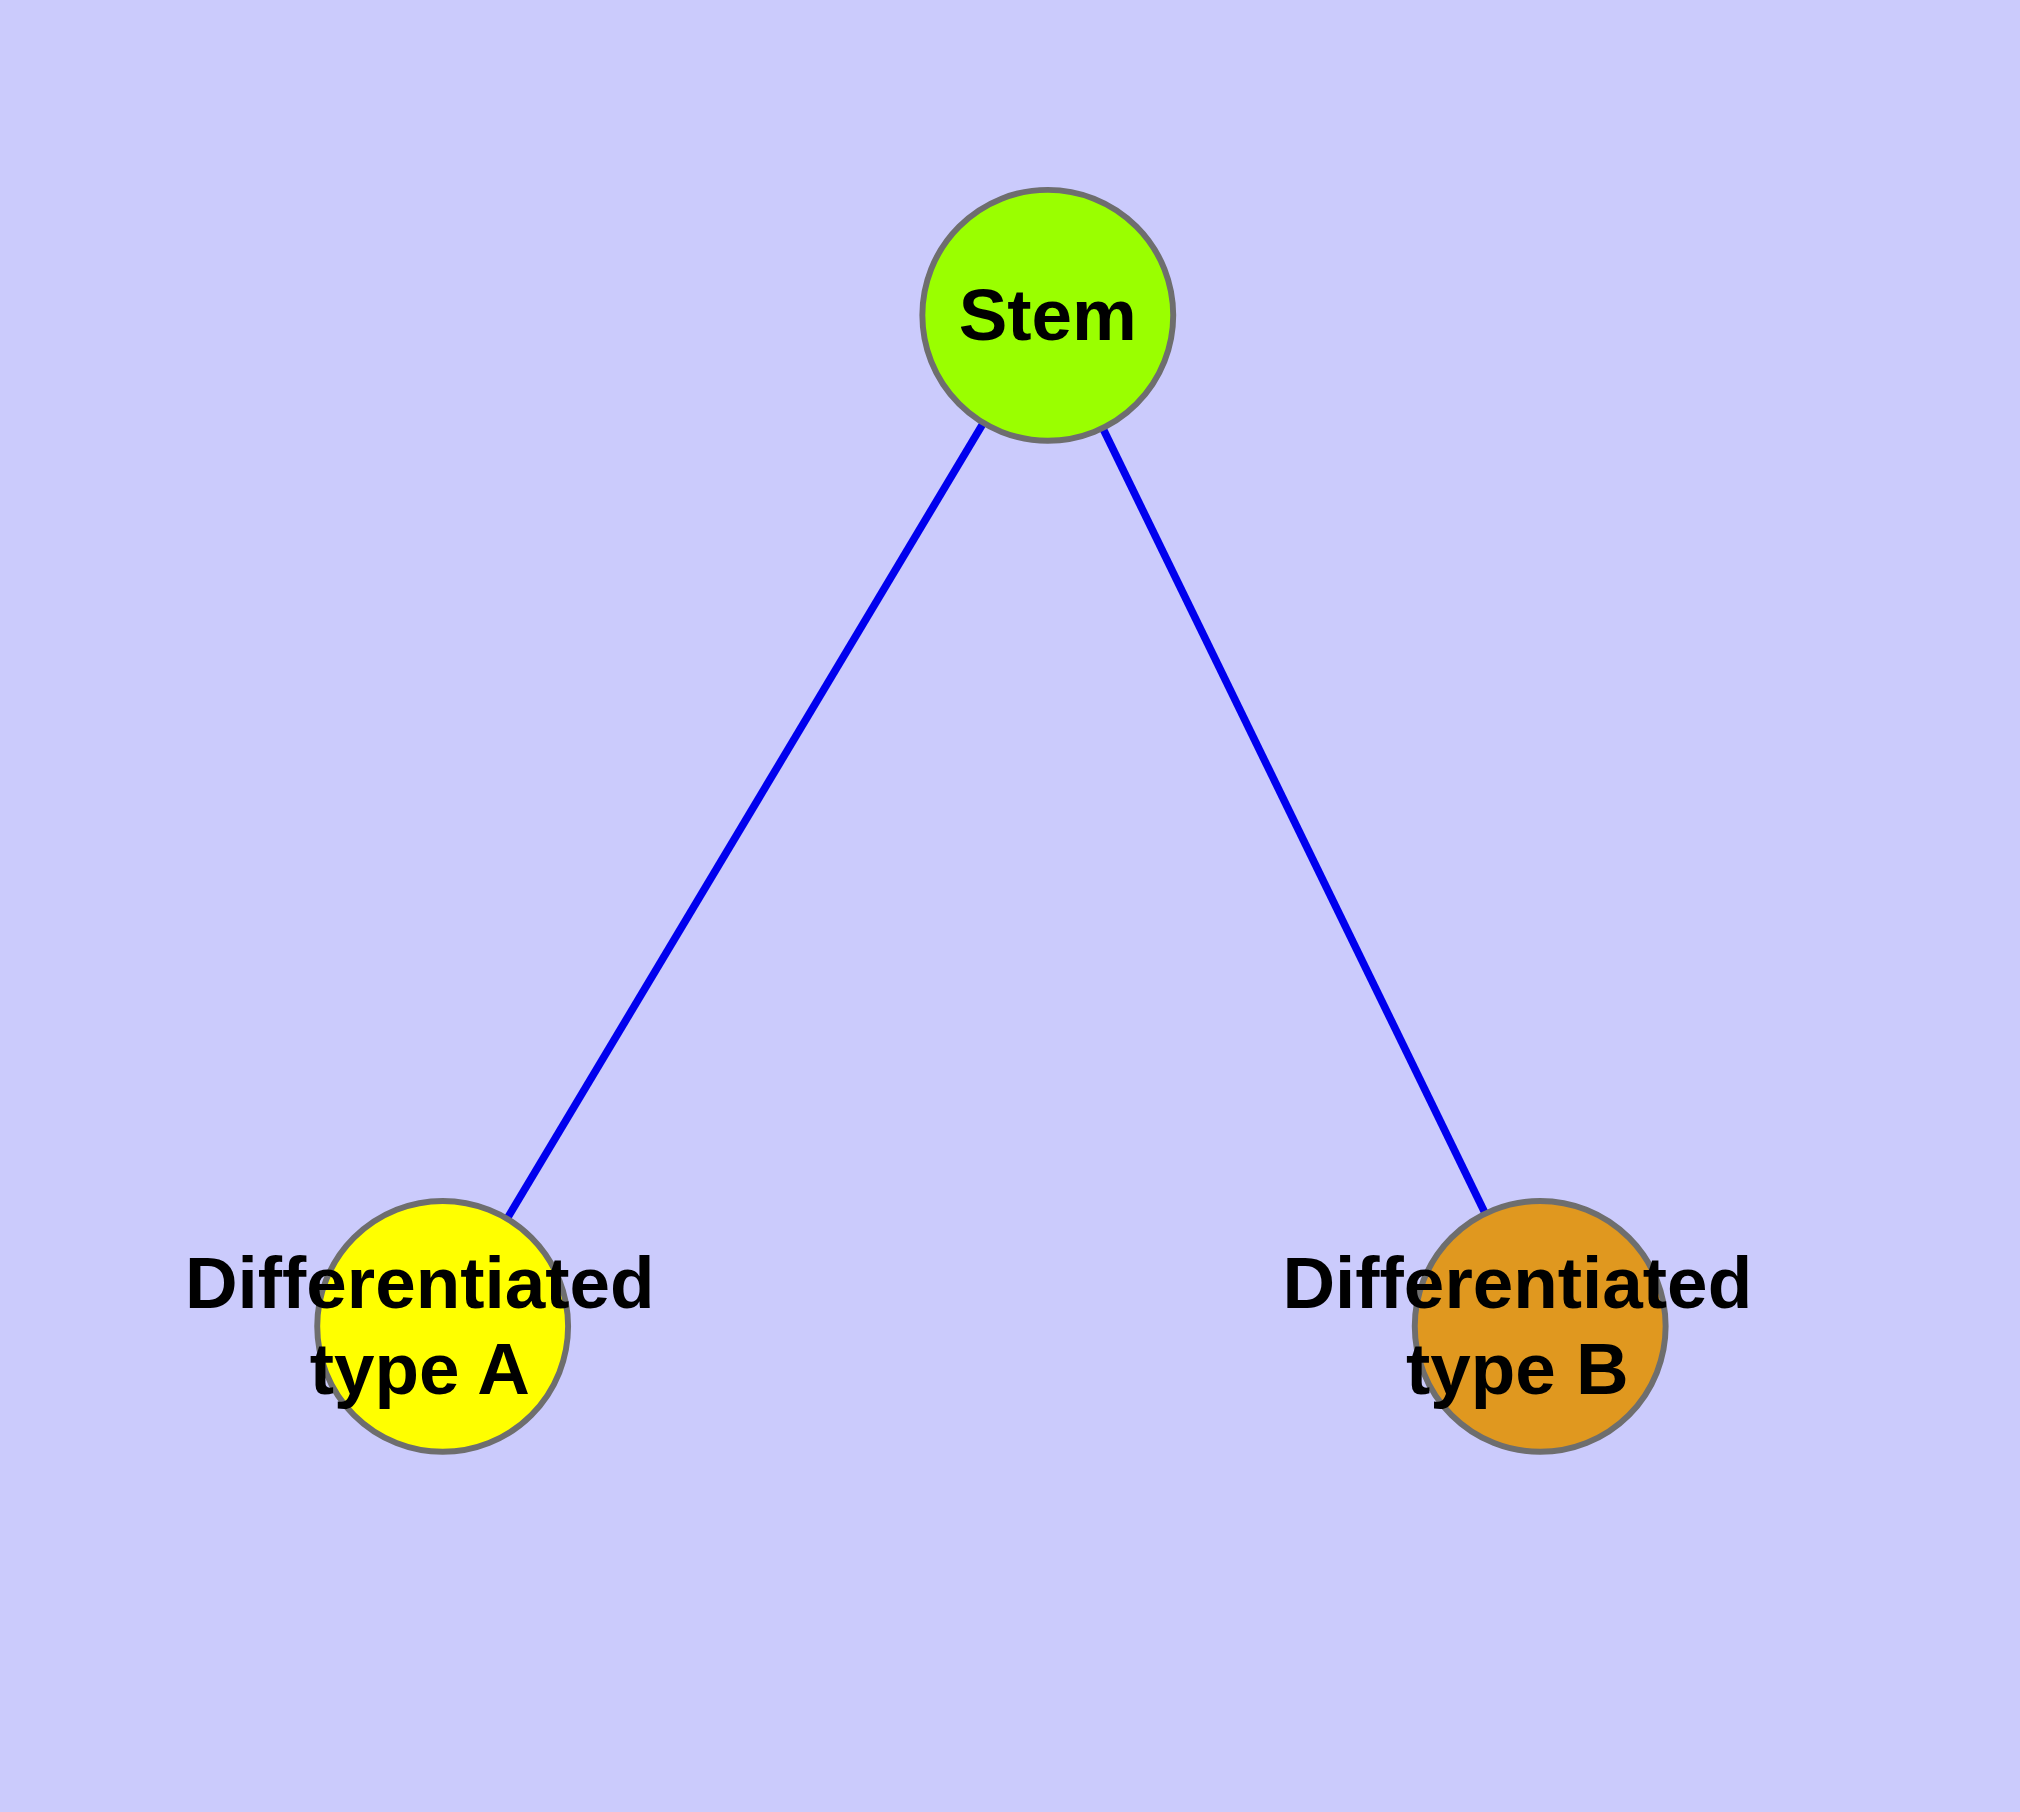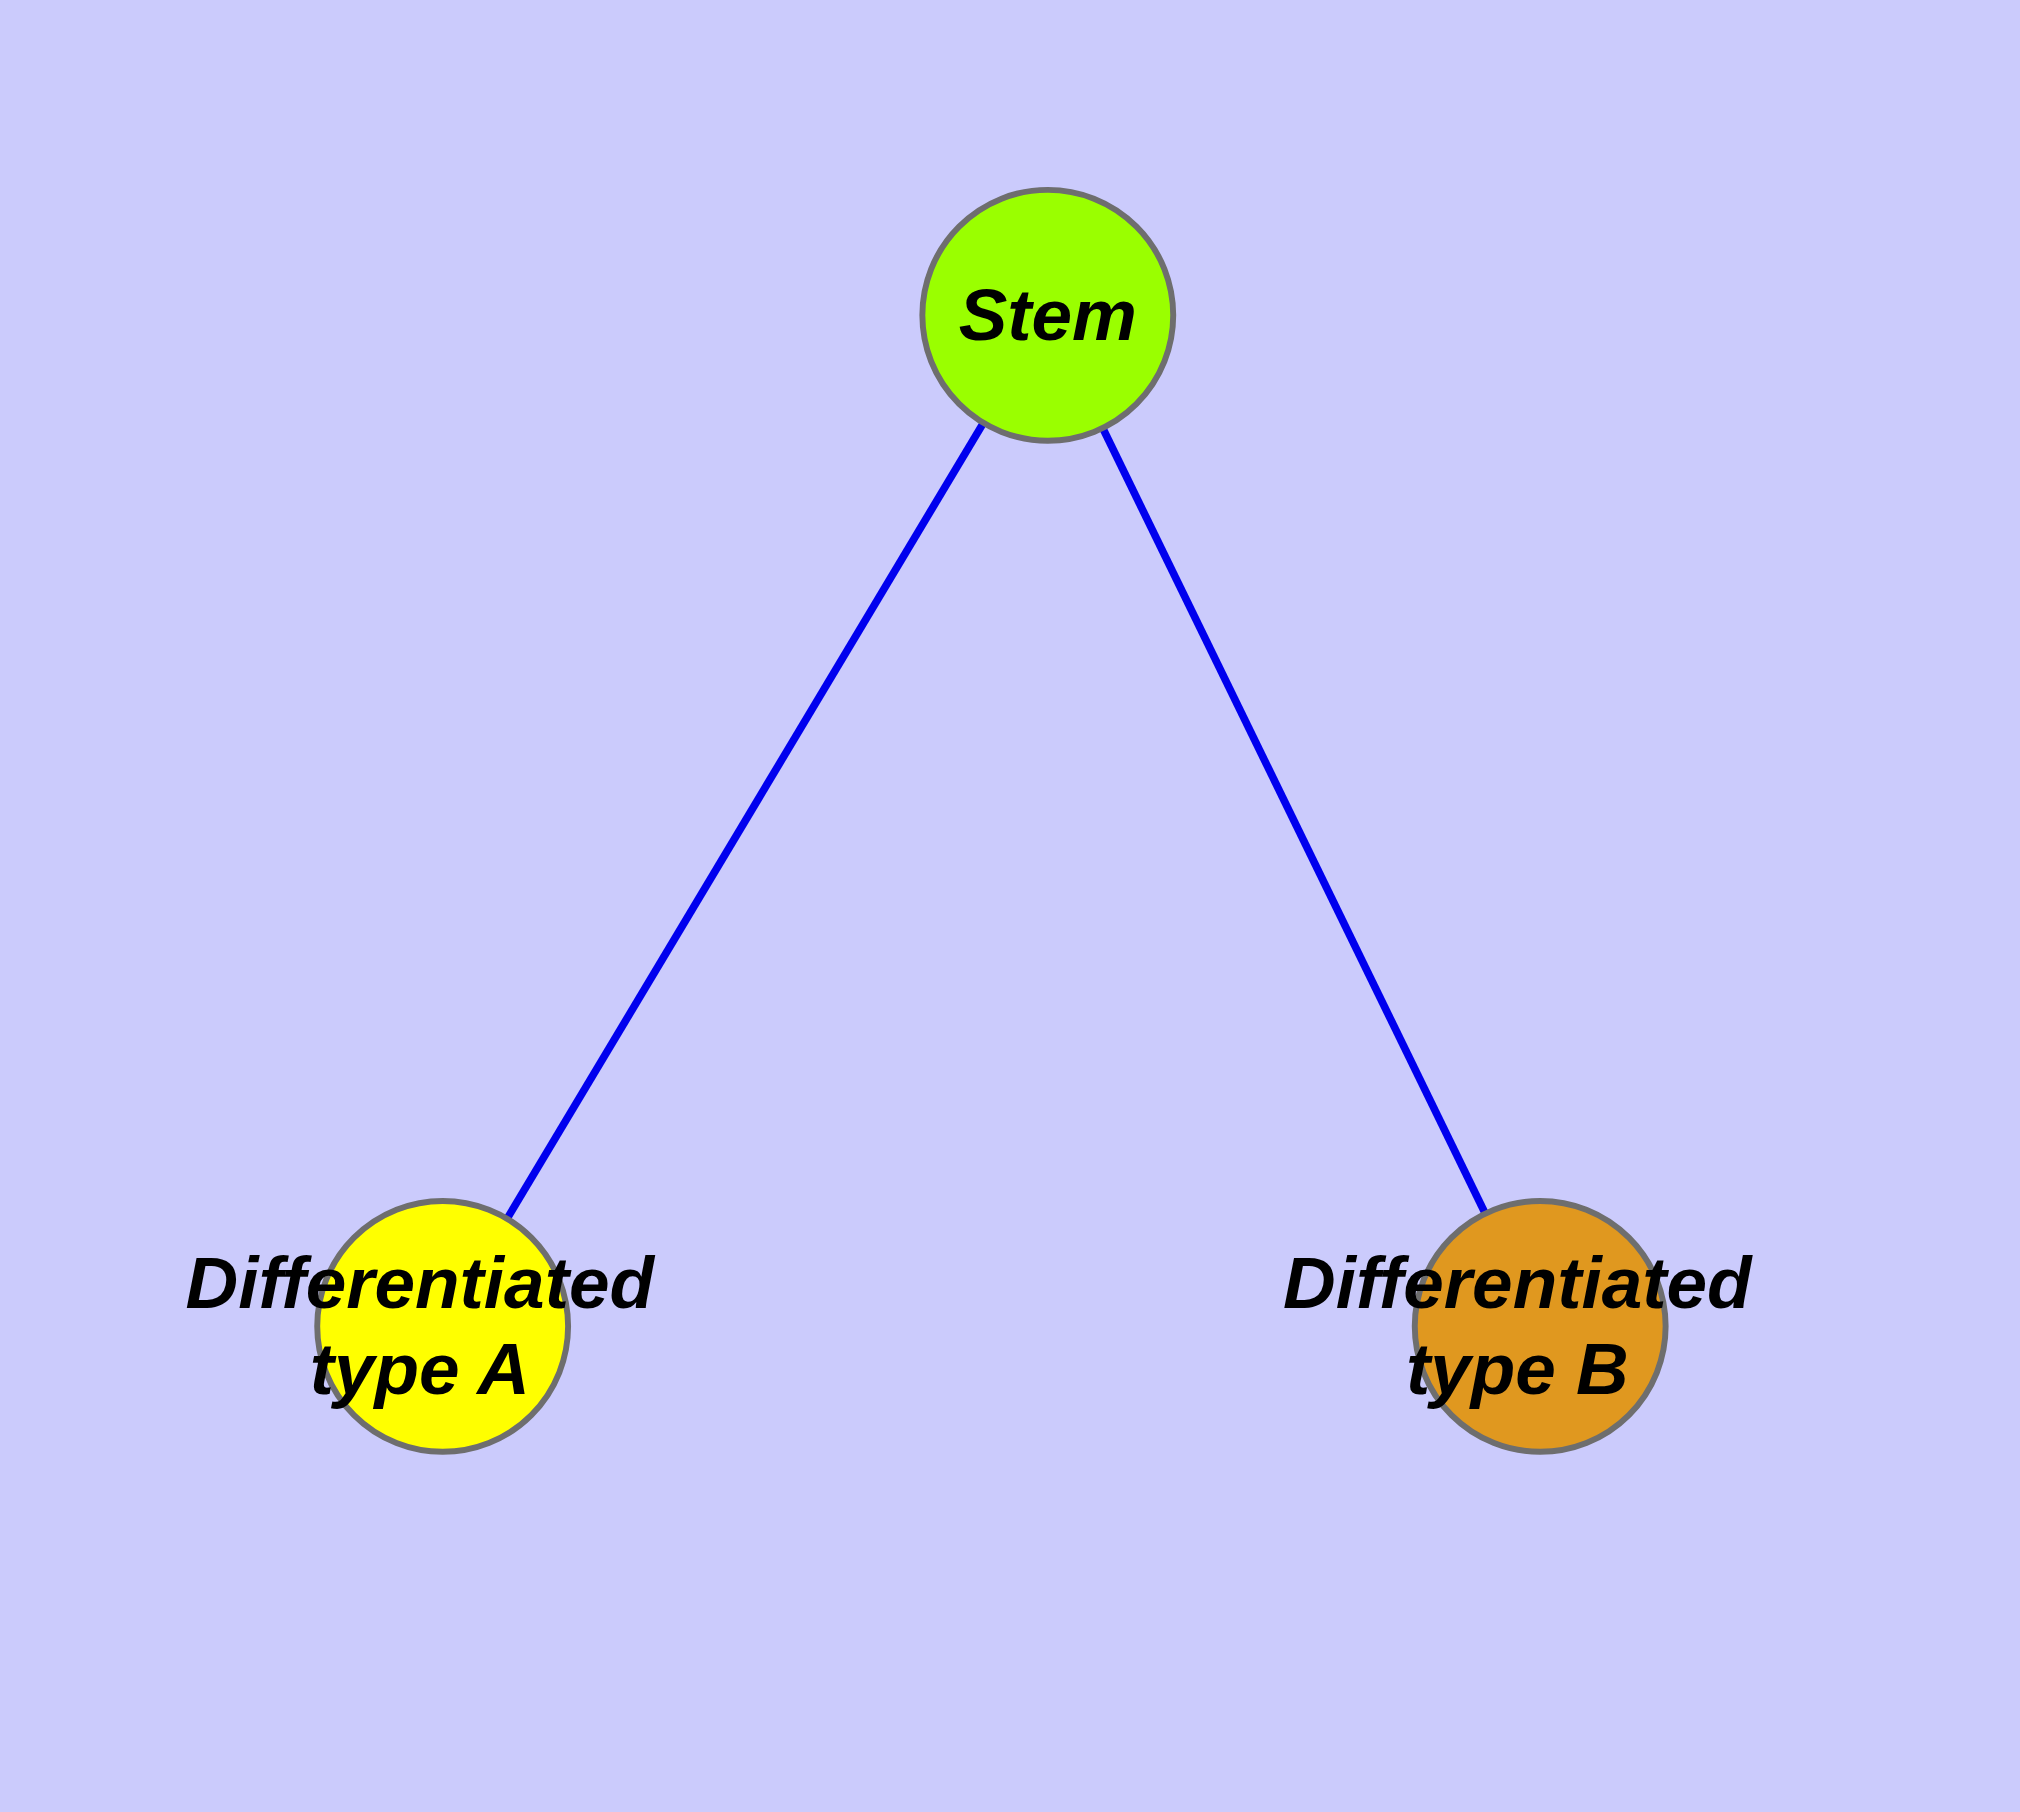--- a/index.html
+++ b/index.html
@@ -7,21 +7,20 @@
     margin: 0;
     padding: 0;
     background: #ffffff;
   }
   #canvas {
     position: relative;
     width: 2021px;
     height: 1812px;
     overflow: hidden;
     font-family: "Liberation Sans", "DejaVu Sans", sans-serif;
-    font-style: italic;
   }
   #graph-background {
     position: absolute;
     left: 0;
     top: 0;
     width: 100%;
     height: 100%;
   }
   #graph-svg {
     position: absolute;

